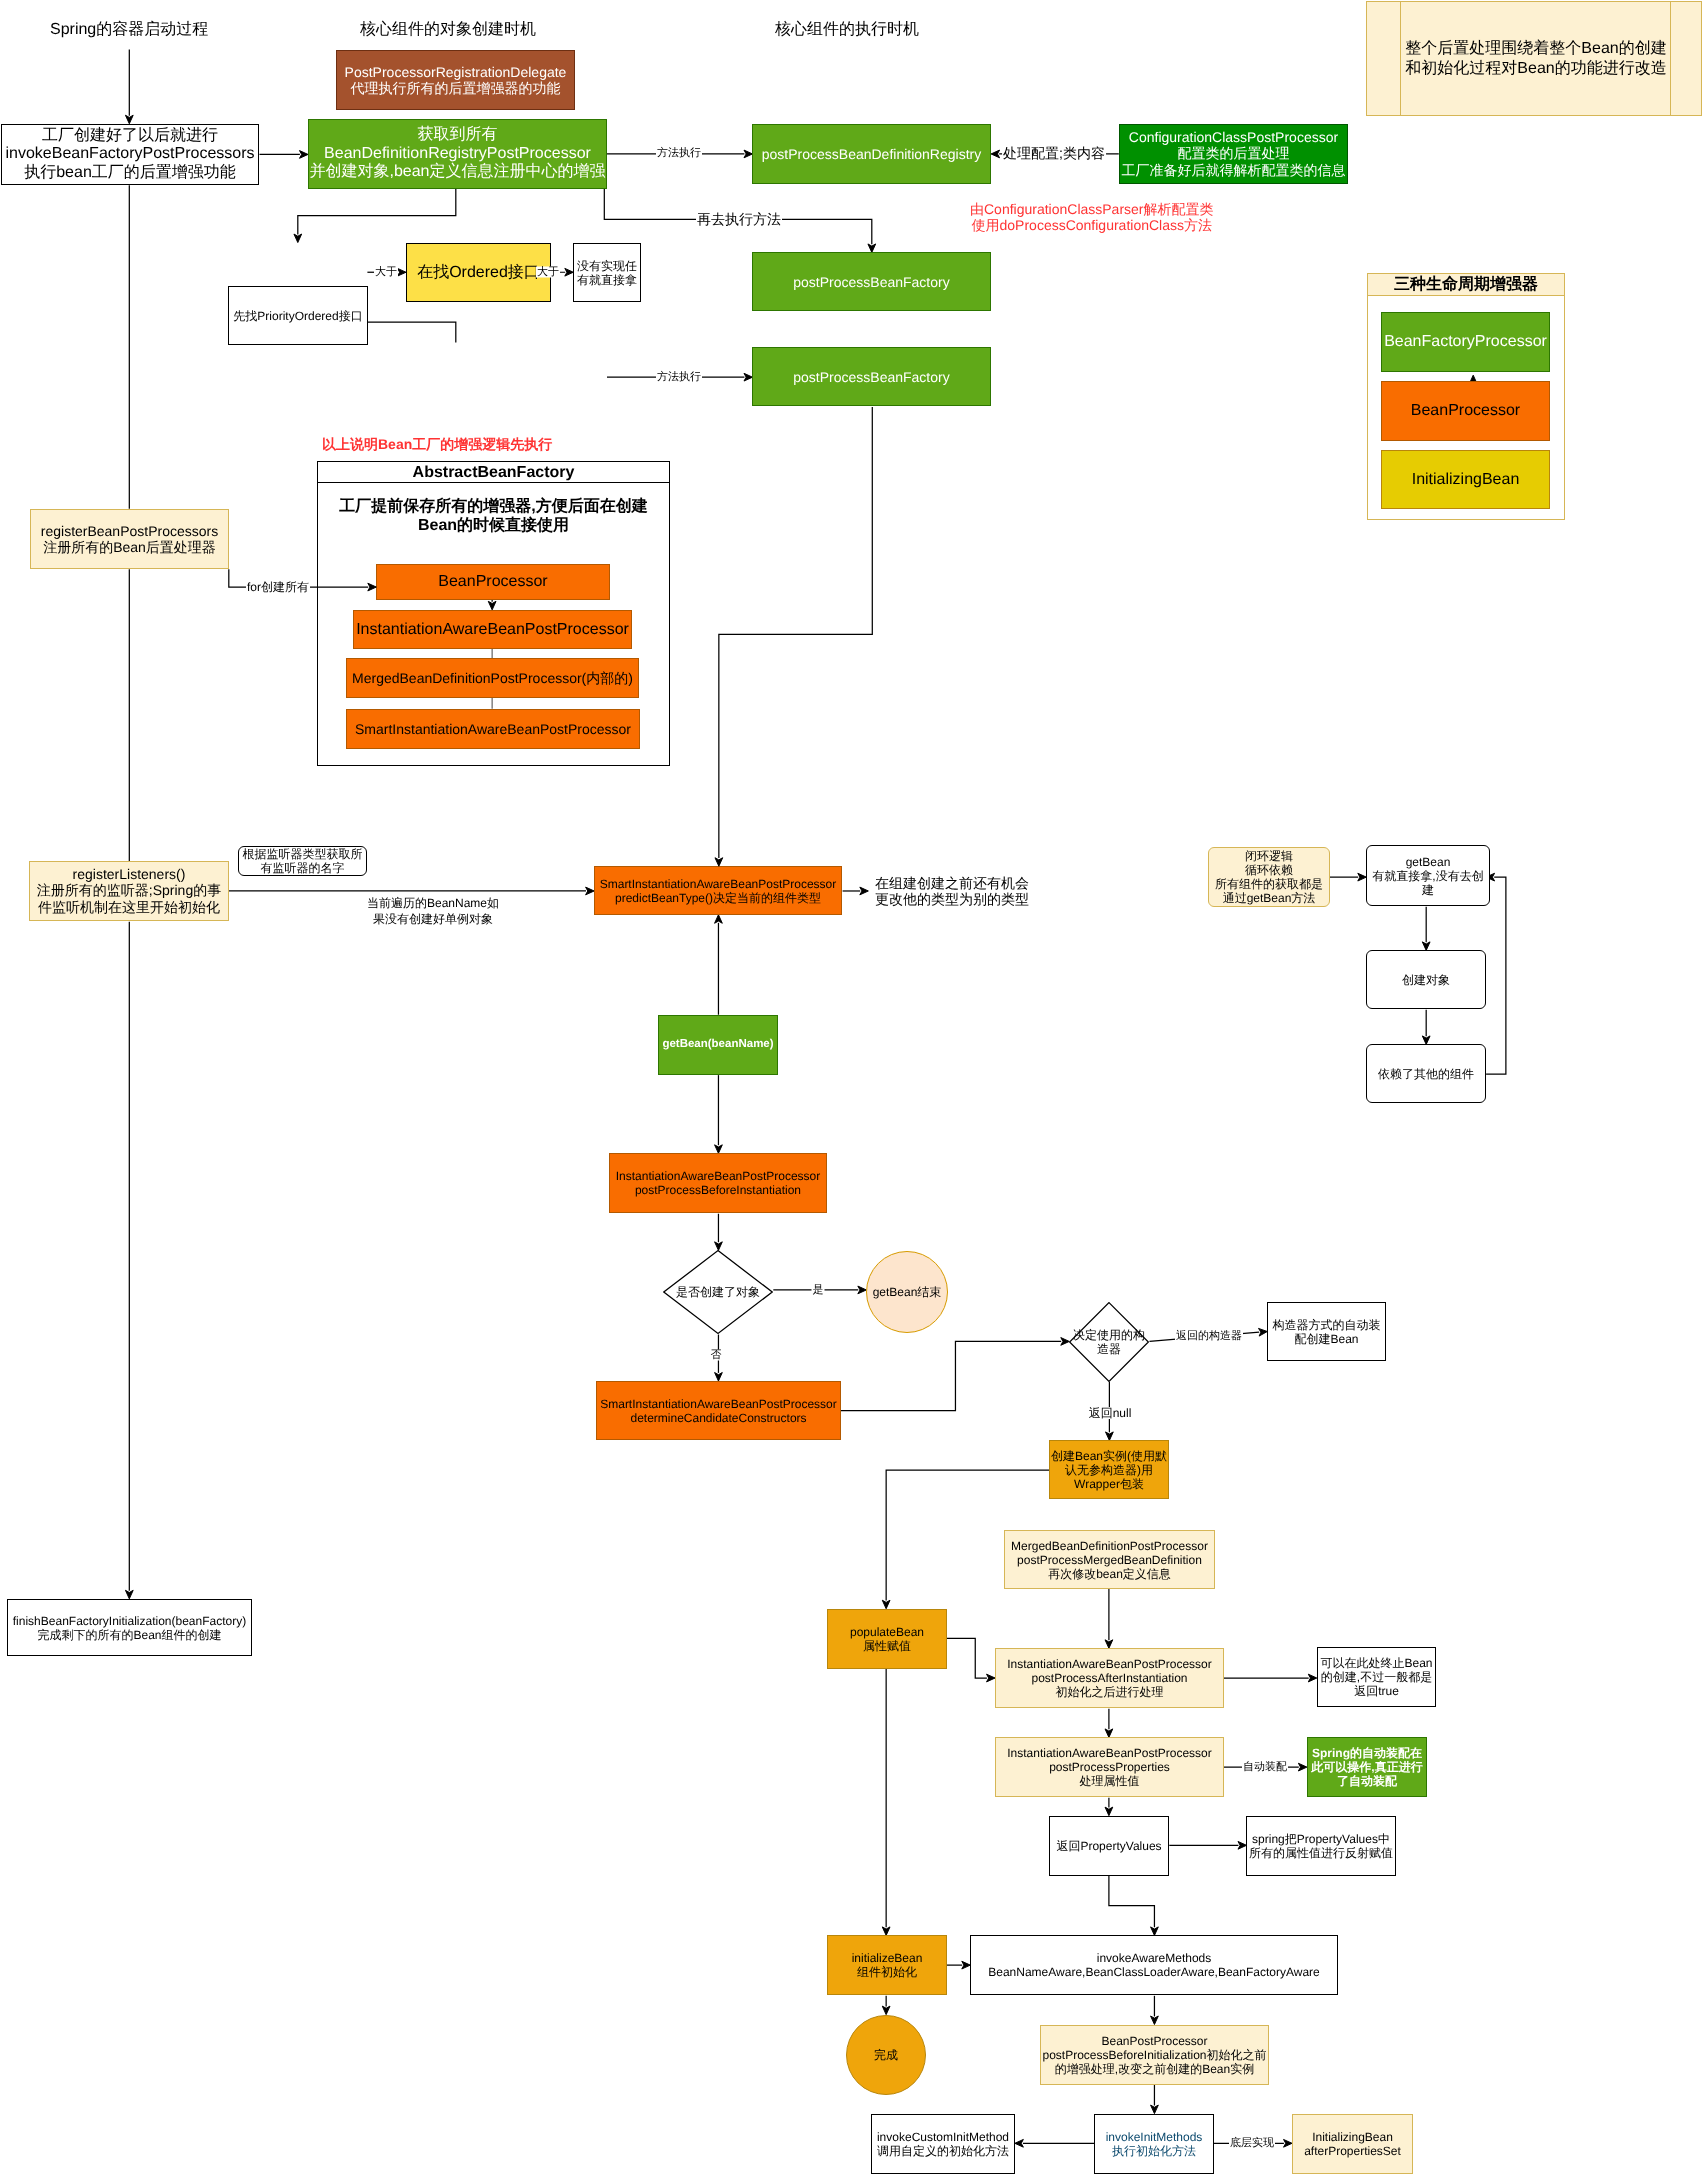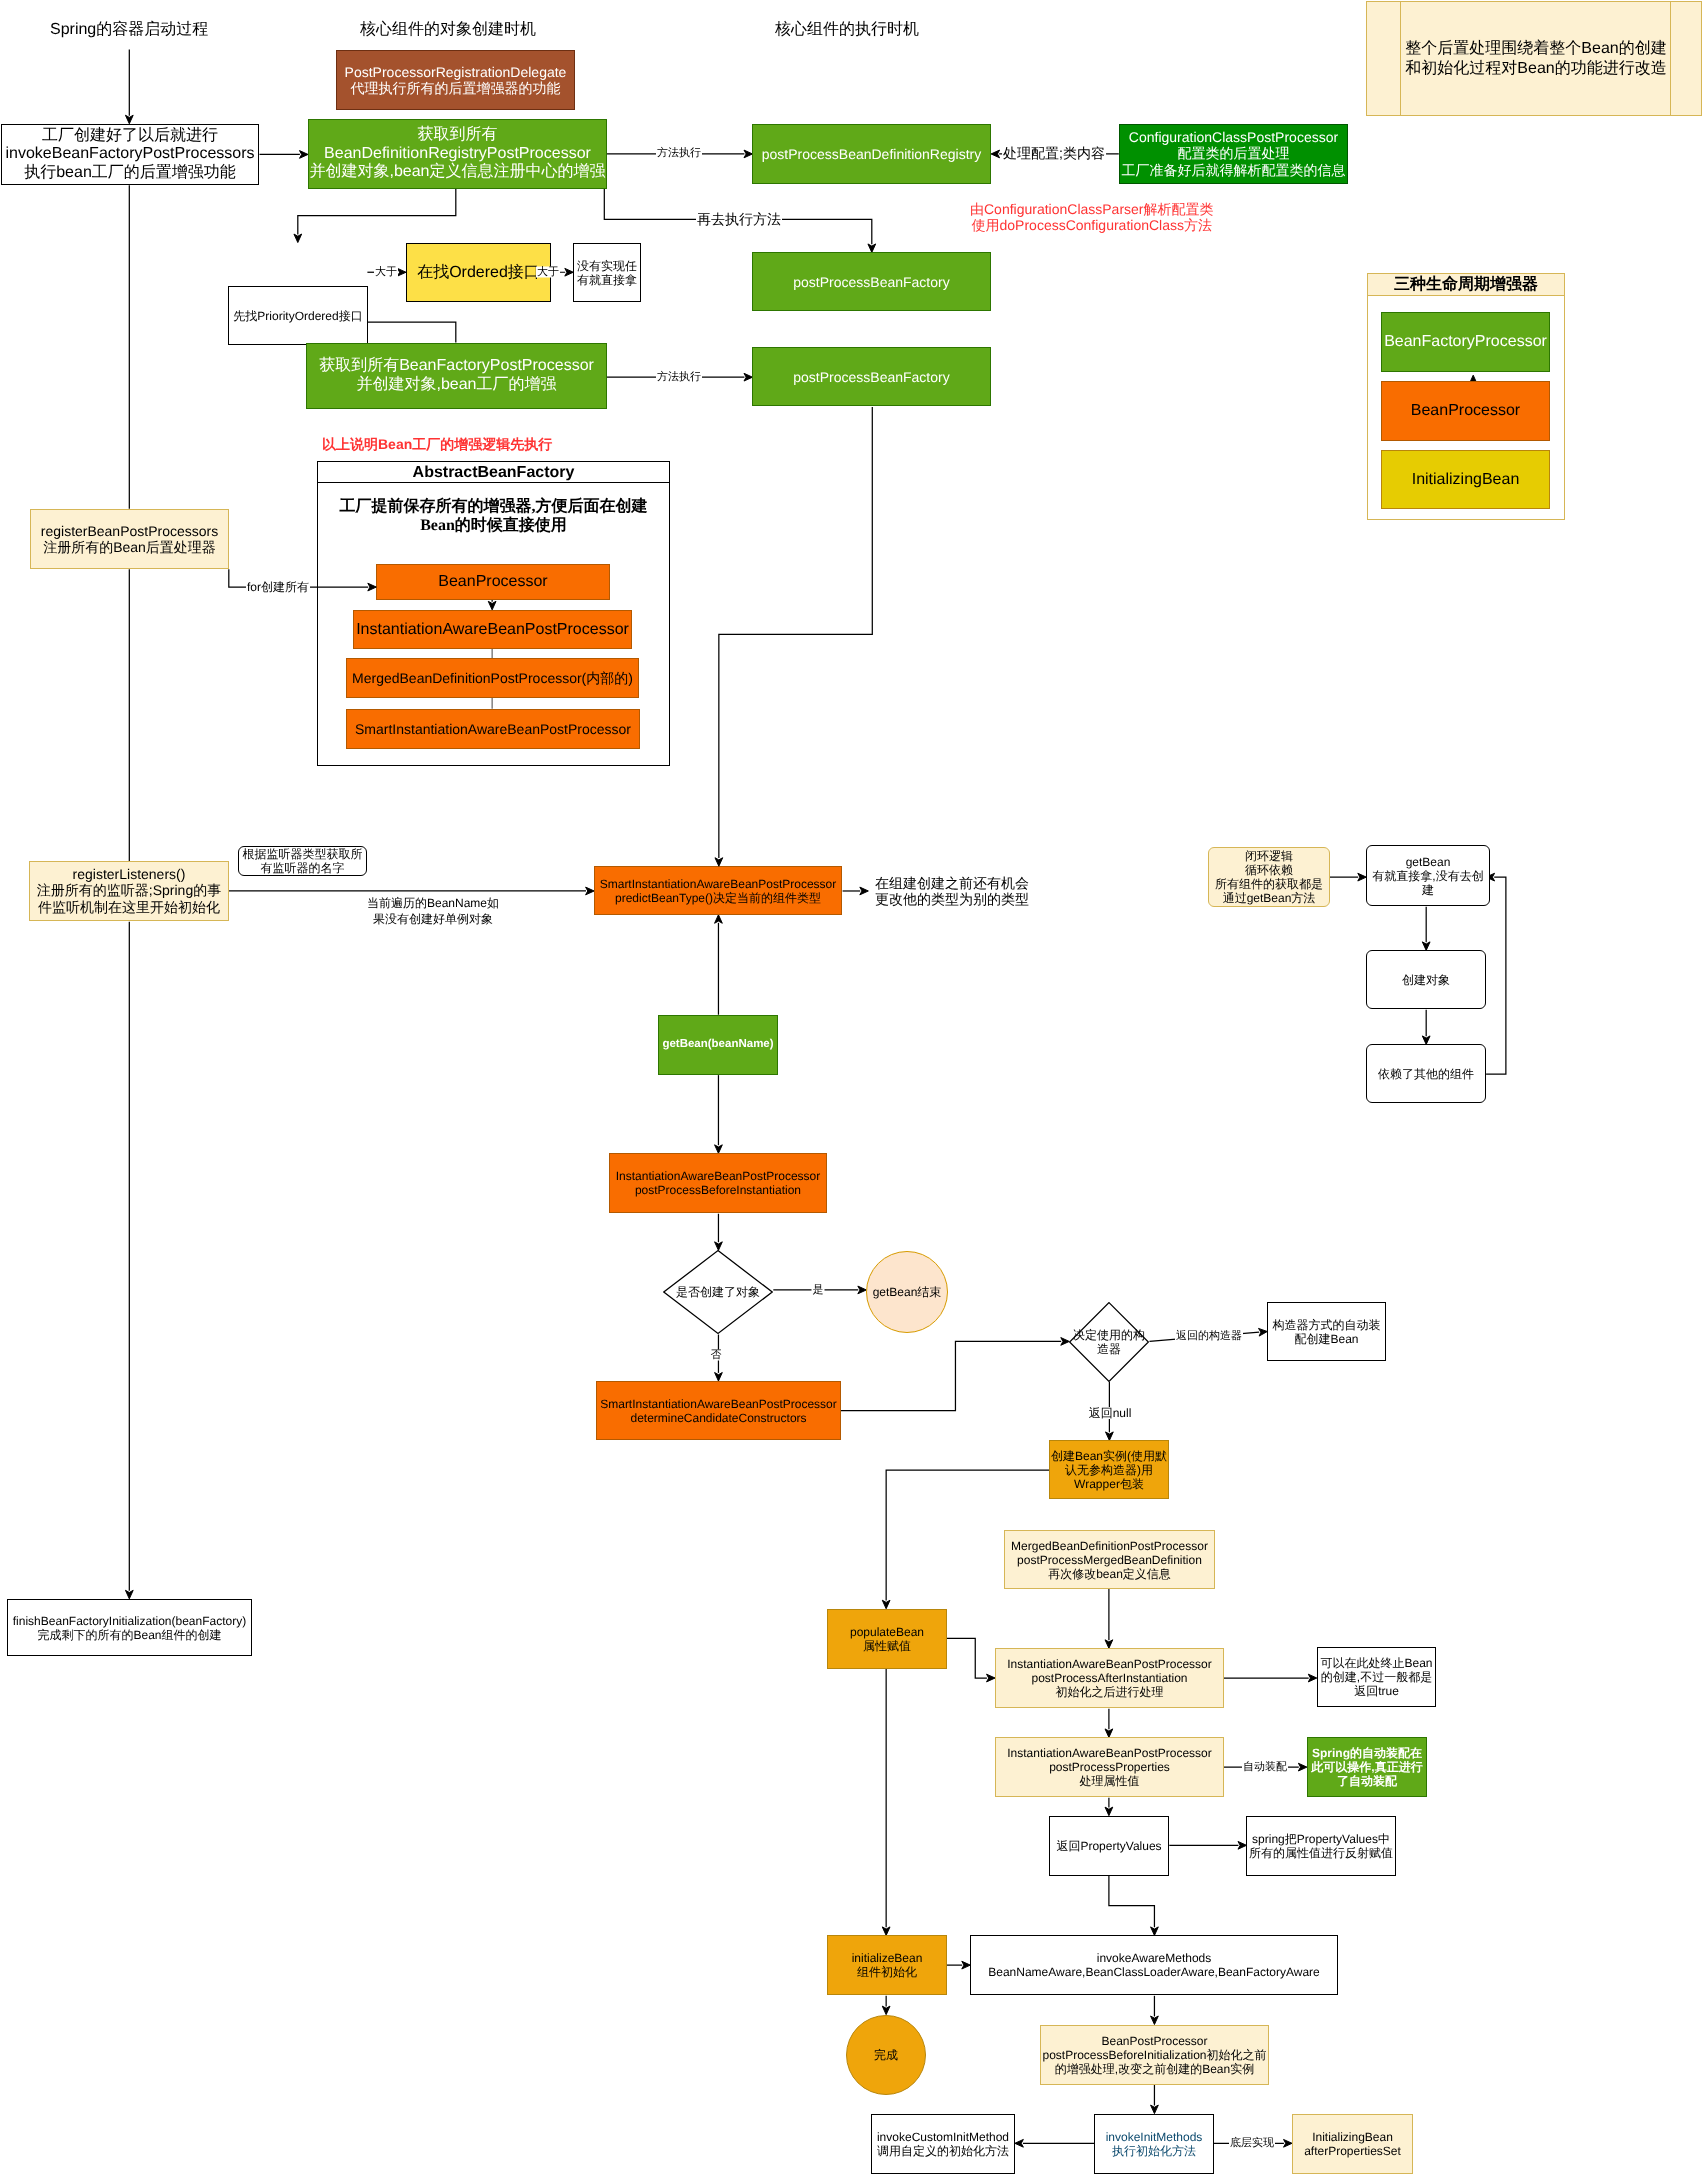--- a/index.html
+++ b/index.html
@@ -18,21 +18,21 @@
   .node.circle{border-radius:50%;}
   .title{position:absolute;z-index:3;white-space:nowrap;line-height:1.2;}
   .note{position:absolute;z-index:3;white-space:nowrap;text-align:center;line-height:1.17;}
   .elabel{position:absolute;z-index:6;white-space:nowrap;background:#fff;line-height:1;
           transform:translate(-50%,-50%);padding:0 1px;}
   .topnote{position:absolute;}
   .topnote .cell{position:absolute;top:0;bottom:0;}
   .legend{position:absolute;}
   .legend .hdr{position:absolute;left:0;right:0;top:0;text-align:center;font-weight:bold;}
   .abfhdr{position:absolute;z-index:3;text-align:center;font-weight:bold;}
-  .abfbody{position:absolute;z-index:3;text-align:center;font-weight:bold;line-height:1.2;font-family:Liberation Serif, serif;}
+  .abfbody{position:absolute;z-index:3;text-align:center;font-weight:bold;line-height:1.2;}
 </style>
 </head>
 <body>
 
 <div id="page">
   <svg id="edges" viewBox="0 0 1721 2196" xmlns="http://www.w3.org/2000/svg">
       <g>
         <path d="M 130.5 50 L 130.5 116.8" fill="none" stroke="#000000" stroke-width="1.25" stroke-linejoin="miter" stroke-linecap="butt"></path>
         <path d="M 130.5 125 L 126.6 116.4 L 130.5 118.6 L 134.4 116.4 Z" fill="#000000" stroke="#000000" stroke-width="1" stroke-linejoin="miter"></path>
       </g>
@@ -284,26 +284,20 @@
     </div>
     <div class="node" style="left: 573px; top: 243px; width: 68px; height: 59px; background: rgb(255, 255, 255); border: 1px solid rgb(0, 0, 0); color: rgb(0, 0, 0); font-size: 12px;">
       <div class="inner">
         <div>没有实现任</div>
         <div>有就直接拿</div>
       </div>
     </div>
     <div class="node" style="left: 752px; top: 252px; width: 239px; height: 59px; background: rgb(96, 169, 24); border: 1px solid rgb(45, 118, 0); color: rgb(255, 255, 255); font-size: 14px;">
       <div class="inner">
         <div>postProcessBeanFactory</div>
-      </div>
-    </div>
-    <div class="node" style="left: 306px; top: 343px; width: 301px; height: 66px; background: rgb(96, 169, 24); border: 1px solid rgb(45, 118, 0); color: rgb(255, 255, 255); font-size: 16px;">
-      <div class="inner">
-        <div>获取到所有BeanFactoryPostProcessor</div>
-        <div>并创建对象,bean工厂的增强</div>
       </div>
     </div>
     <div class="node" style="left: 752px; top: 347px; width: 239px; height: 59px; background: rgb(96, 169, 24); border: 1px solid rgb(45, 118, 0); color: rgb(255, 255, 255); font-size: 14px;">
       <div class="inner">
         <div>postProcessBeanFactory</div>
       </div>
     </div>
     <div class="node" style="left: 317px; top: 461px; width: 353px; height: 305px; background: transparent; border: 1px solid rgb(0, 0, 0); color: rgb(0, 0, 0); font-size: 14px;"></div>
     <div class="node" style="left: 376px; top: 564px; width: 234px; height: 36px; background: rgb(249, 109, 0); border: 1px solid rgb(179, 89, 0); color: rgb(0, 0, 0); font-size: 16px;">
       <div class="inner">

